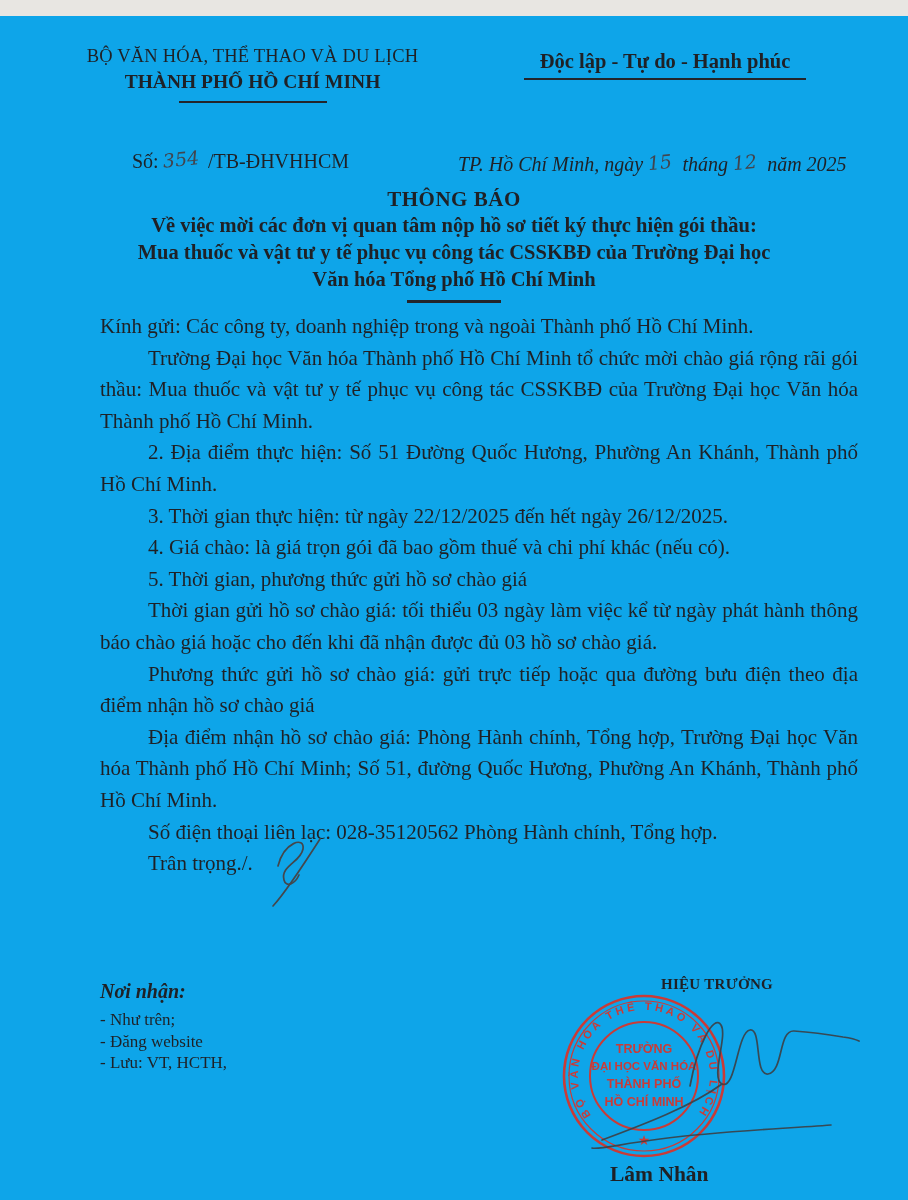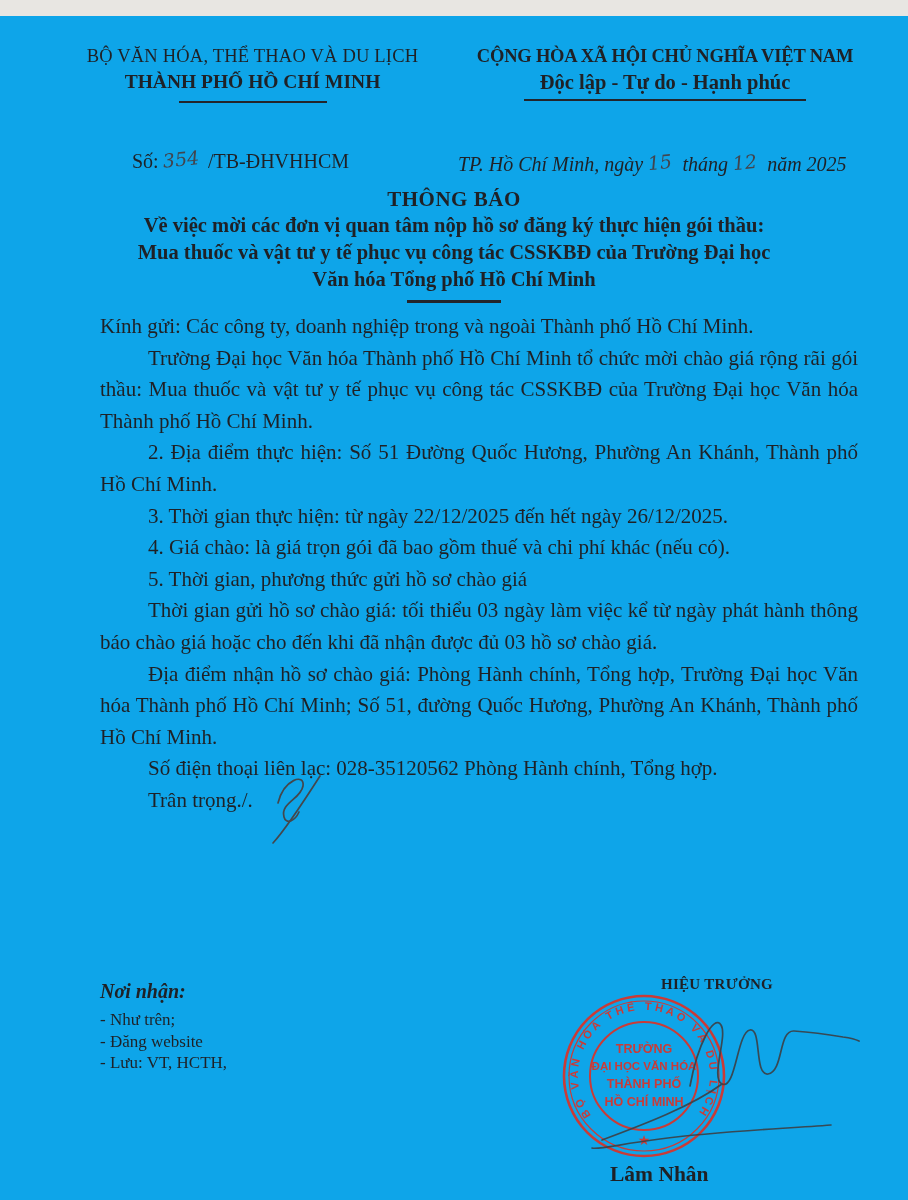--- a/index.html
+++ b/index.html
@@ -51,52 +51,52 @@
 
 <div class="page">
 
   <div class="hdr-left">
     <div class="l1">BỘ VĂN HÓA, THỂ THAO VÀ DU LỊCH</div>
     <div class="l3">THÀNH PHỐ HỒ CHÍ MINH</div>
     <div class="rule"></div>
   </div>
 
   <div class="hdr-right">
-    <div class="l1">CỘNG HÒA XÃ HỘI CHỦ NGHĨA VIỆT NAM</div>
     <div class="l2">Độc lập - Tự do - Hạnh phúc</div>
     <div class="rule"></div>
   </div>
 
   <div class="ref">
     <span>Số:</span><span class="handwrit">354</span>
     <span>/TB-ĐHVHHCM</span>
   </div>
 
   <div class="dateline">
     <span>TP. Hồ Chí Minh, ngày</span><span class="handwrit">15</span>
     <span>tháng</span><span class="handwrit">12</span>
     <span>năm 2025</span>
   </div>
 
   <div class="title-block">
     <div class="h">THÔNG BÁO</div>
-    <div class="s">Về việc mời các đơn vị quan tâm nộp hồ sơ đăng ký thực hiện gói thầu:</div>
+    <div class="s">Về việc mời các đơn vị quan tâm nộp hồ sơ tiết ký thực hiện gói thầu:</div>
     <div class="s">Mua thuốc và vật tư y tế phục vụ công tác CSSKBĐ của Trường Đại học</div>
     <div class="s">Văn hóa  Tổng phố Hồ Chí Minh</div>
     <div class="rule"></div>
   </div>
 
   <div class="bodytext">
     <p>Kính gửi: Các công ty, doanh nghiệp trong và ngoài Thành phố Hồ Chí Minh.</p>
     <p class="indent">Trường Đại học Văn hóa Thành phố Hồ Chí Minh tổ chức mời chào giá rộng rãi gói thầu: Mua thuốc và vật tư y tế phục vụ công tác CSSKBĐ của Trường Đại học Văn hóa Thành phố Hồ Chí Minh.</p>
     <p class="indent">2. Địa điểm thực hiện: Số 51 Đường Quốc Hương, Phường An Khánh, Thành phố Hồ Chí Minh.</p>
     <p class="indent">3. Thời gian thực hiện: từ ngày 22/12/2025 đến hết ngày 26/12/2025.</p>
     <p class="indent">4. Giá chào: là giá trọn gói đã bao gồm thuế và chi phí khác (nếu có).</p>
     <p class="indent">5. Thời gian, phương thức gửi hồ sơ chào giá</p>
     <p class="indent">Thời gian gửi hồ sơ chào giá: tối thiểu 03 ngày làm việc kể từ ngày phát hành thông báo chào giá hoặc cho đến khi đã nhận được đủ 03 hồ sơ chào giá.</p>
+    <p class="indent">Phương thức gửi hồ sơ chào giá: gửi trực tiếp hoặc qua đường bưu điện theo địa điểm nhận hồ sơ chào giá</p>
     <p class="indent">Địa điểm nhận hồ sơ chào giá: Phòng Hành chính, Tổng hợp, Trường Đại học Văn hóa Thành phố Hồ Chí Minh; Số 51, đường Quốc Hương, Phường An Khánh, Thành phố Hồ Chí Minh.</p>
     <p class="indent">Số điện thoại liên lạc: 028-35120562 Phòng Hành chính, Tổng hợp.</p>
     <p class="closing">
       <span>Trân trọng./.</span>
       <svg class="paraph-svg" width="70" height="76" viewBox="0 0 70 76">
         <g fill="none" stroke="#44474c" stroke-width="1.7" stroke-linecap="round">
           <path d="M 18 32 C 24 8, 45 2, 43 15 C 41 28, 20 32, 24 46 C 26 54, 35 50, 39 41"></path>
           <path d="M 60 5 C 44 30, 26 58, 13 72"></path>
         </g>
       </svg>

